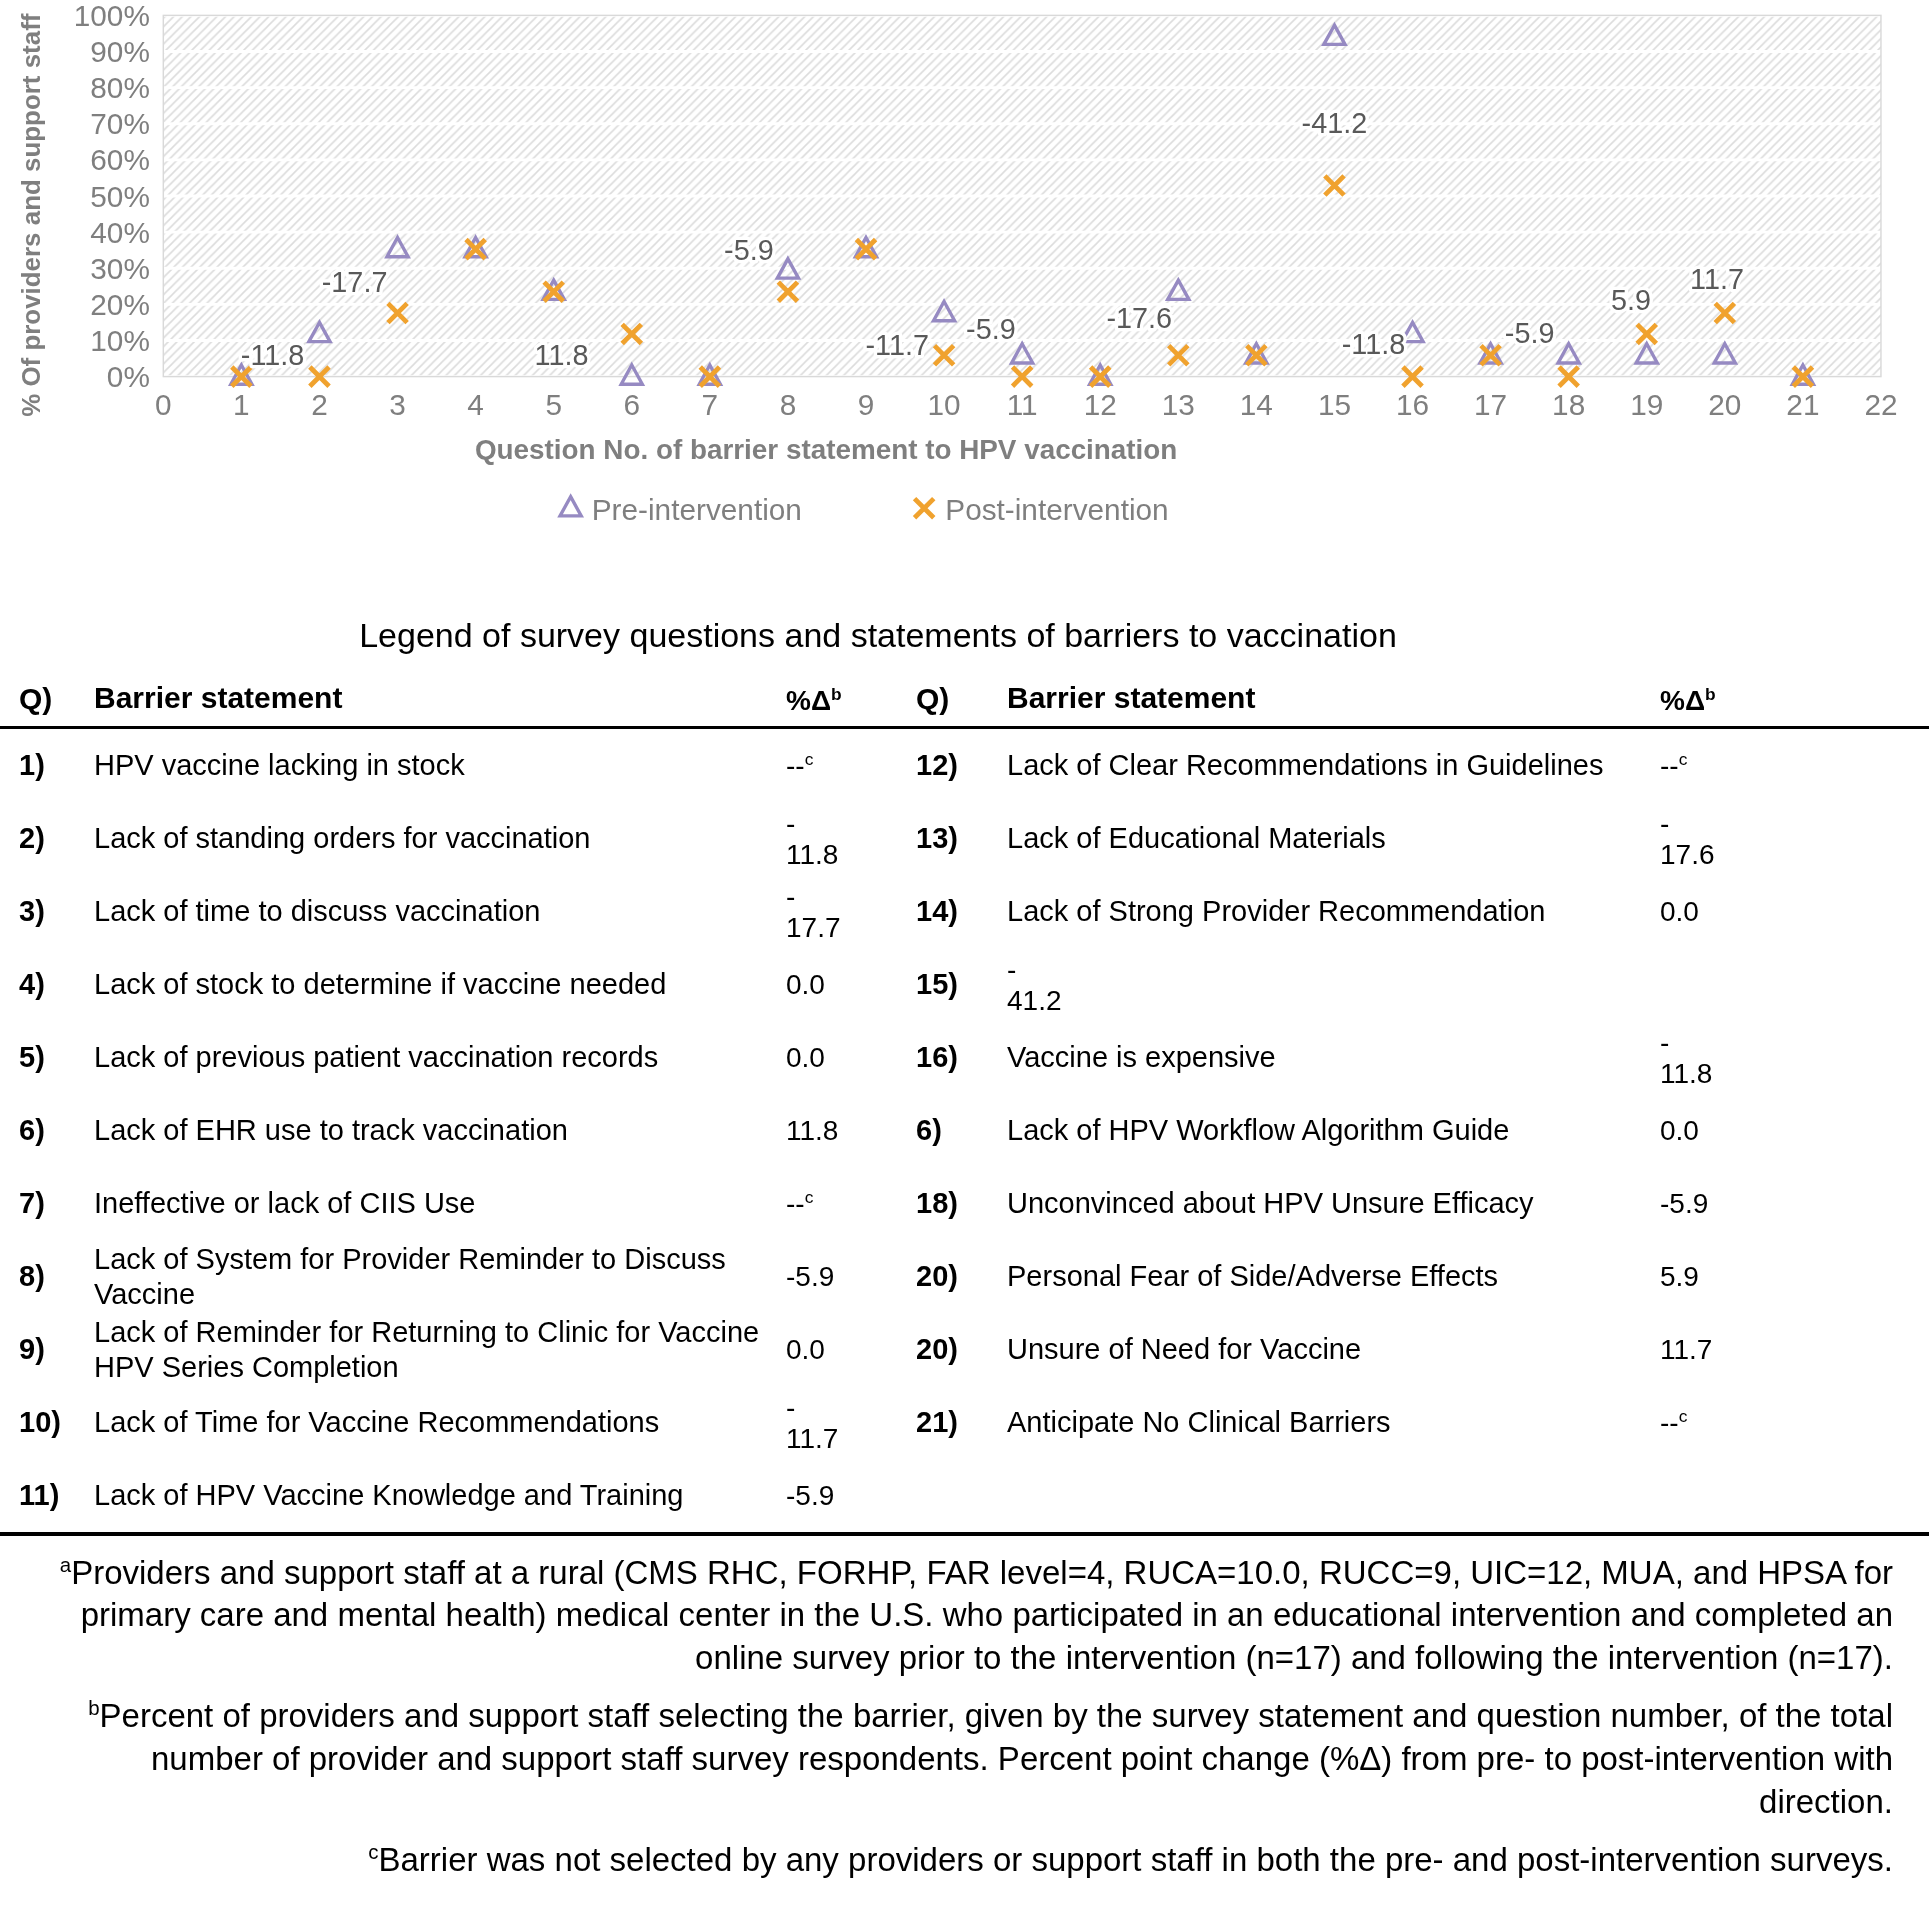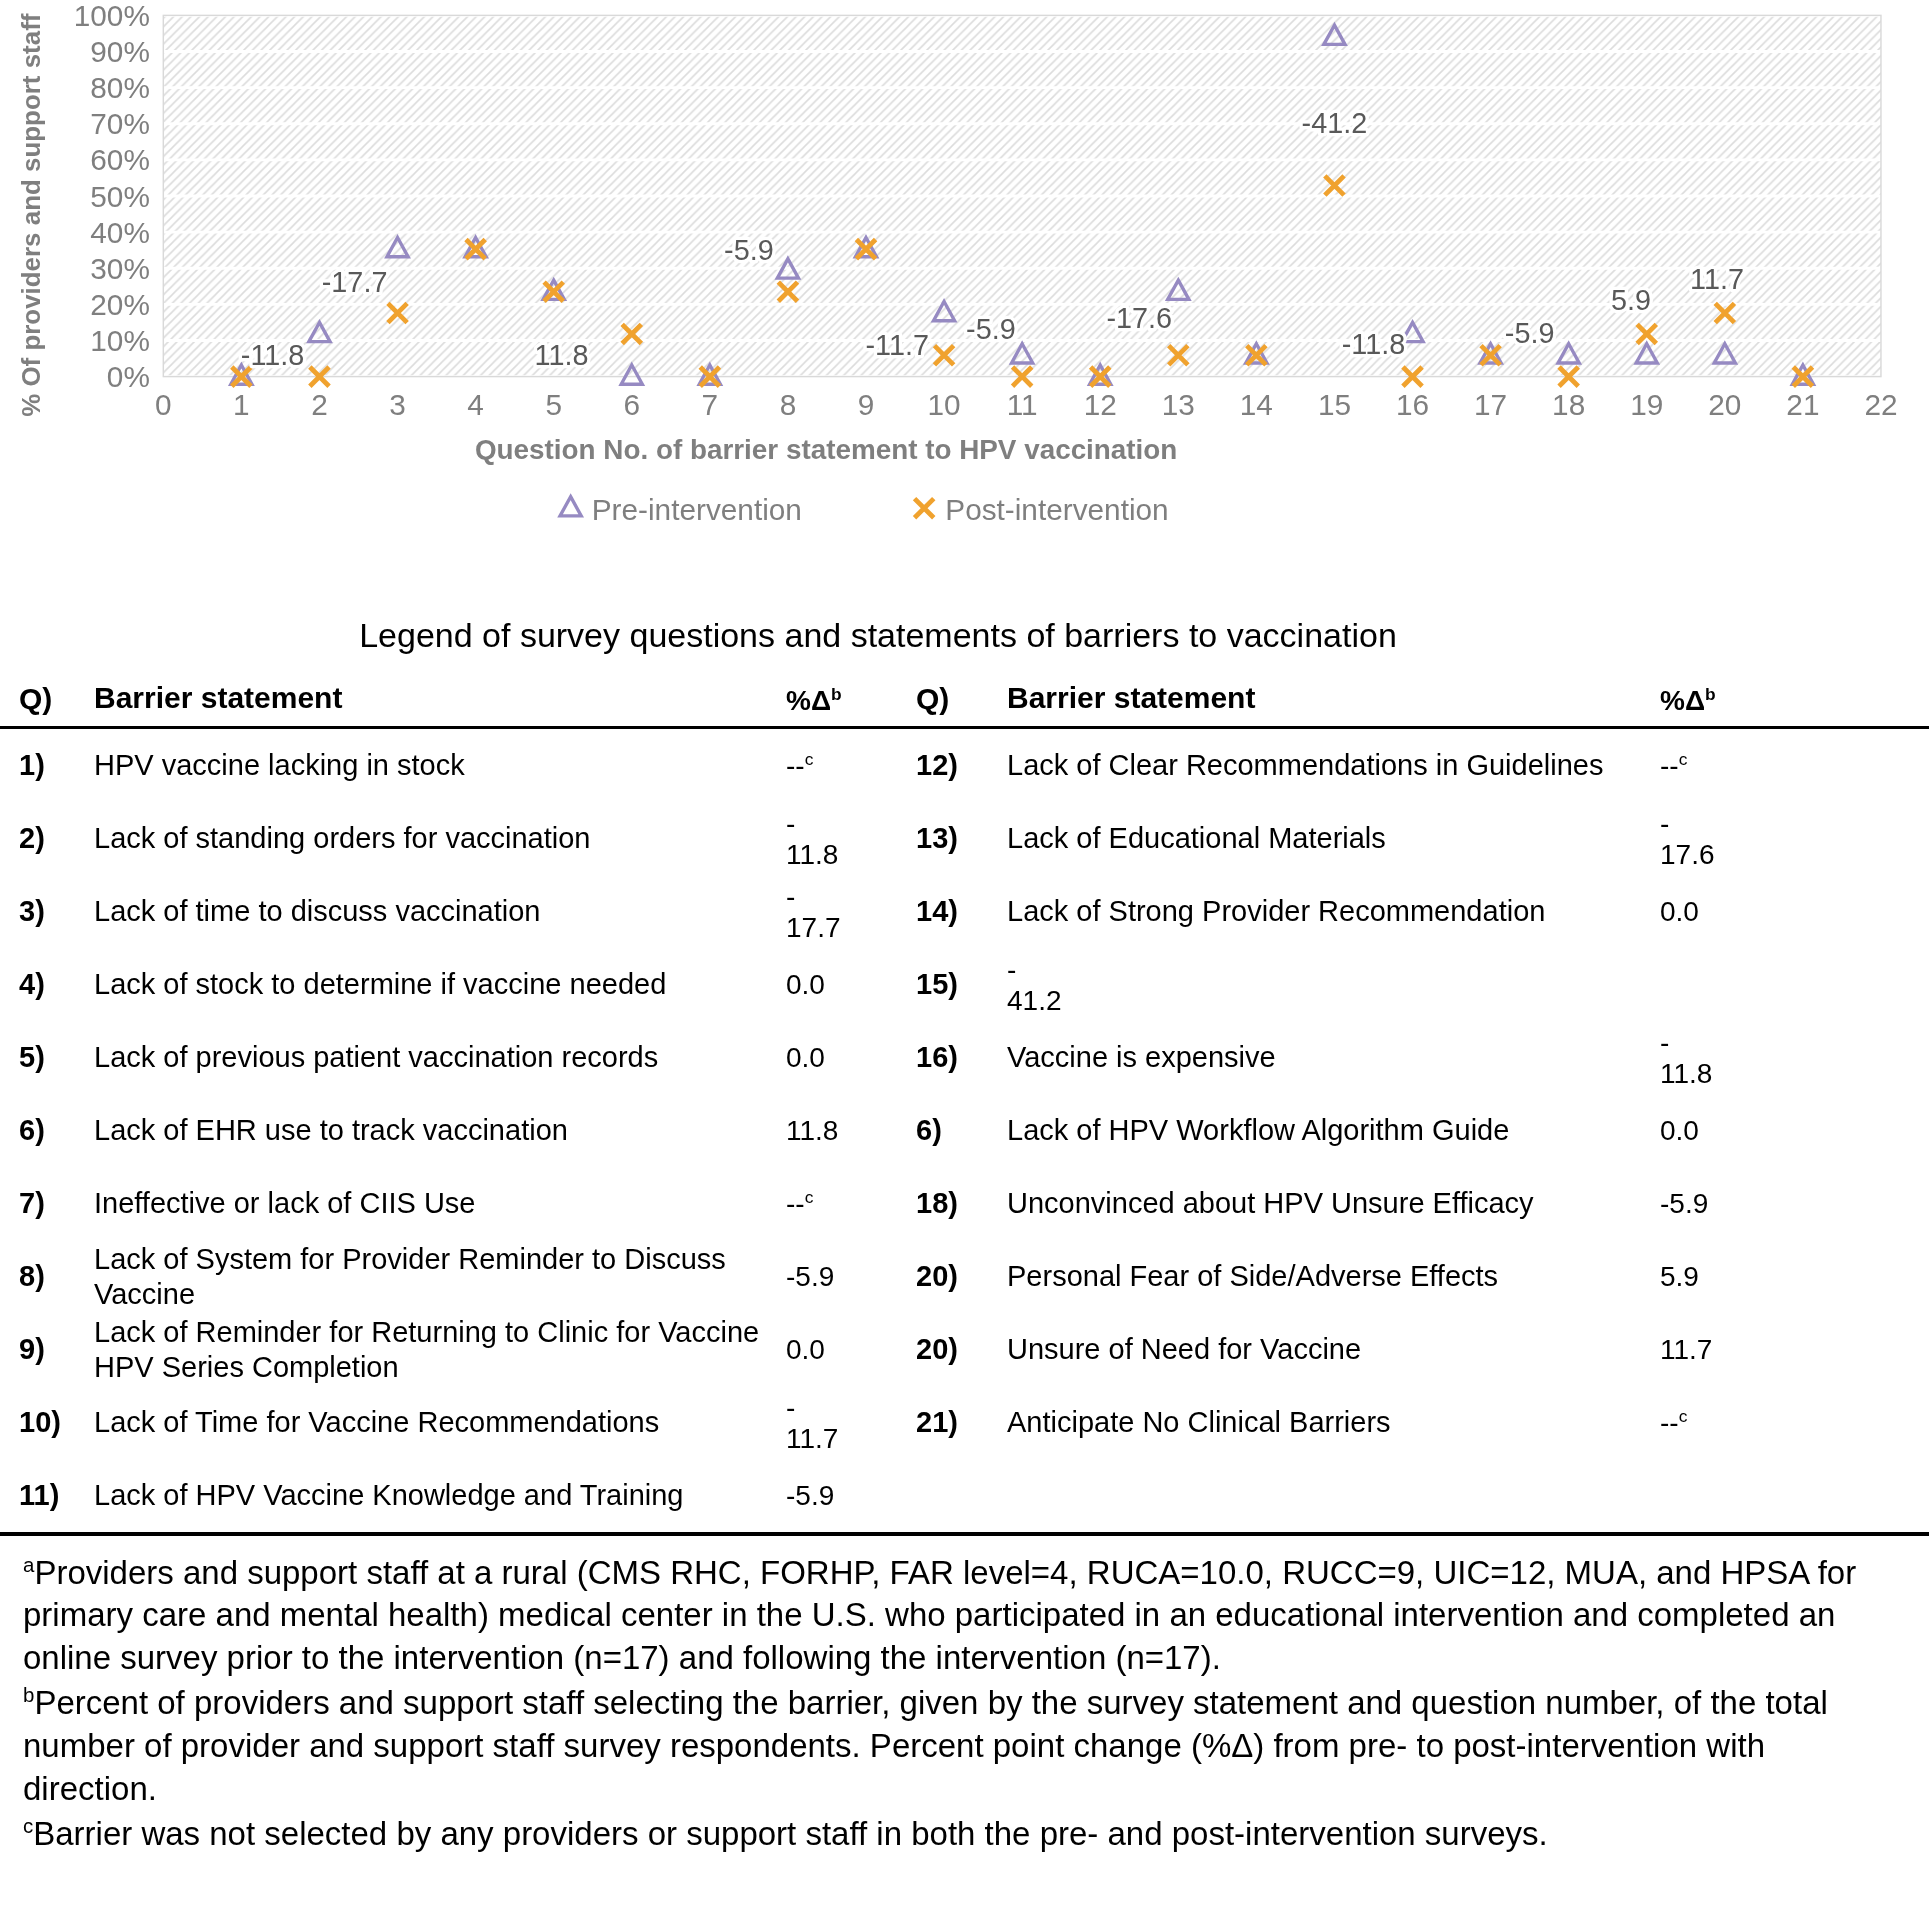--- a/index.html
+++ b/index.html
@@ -19,21 +19,21 @@
   .thead,.trow{display:grid;grid-template-columns:75px 692px 77px 53px 91px 653px 77px;padding-left:19px;}
   .thead{font-weight:bold;font-size:30px;align-items:end;padding-bottom:9.6px;}
   .trow{min-height:73px;align-items:center;font-size:29px;}
   .cq{font-weight:bold;}
   .cs{padding-right:13.4px;line-height:1.2;}
   .cd{text-align:left;font-size:28px;line-height:1.12;padding-right:1.9px;}
   .hrule{height:3.8px;background:#000;width:1929px;}
   sup{font-size:62%;line-height:0;}
   
   #footnotes{margin:15.4px 21px 0 21px;font-size:33px;line-height:1.3;}
-  .footnote{margin:2px;}
+  .footnote{margin:15px;text-align:right;}
 </style>
 </head>
 <body>
 
 <div class="chart-wrap">
   <svg id="chart-svg" width="1929" height="562" viewBox="0 0 2008 585">
     <defs>
       <pattern id="hatch" patternUnits="userSpaceOnUse" width="9" height="9">
         <rect width="9" height="9" fill="#ffffff"></rect>
         <path d="M-2 2 L2 -2 M0 9 L9 0 M7 11 L11 7" stroke="#dcdcdc" stroke-width="1.6"></path>

